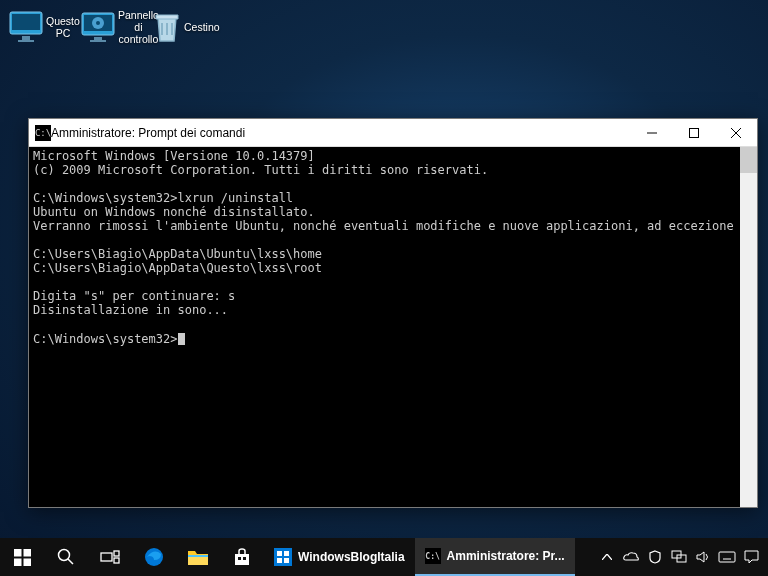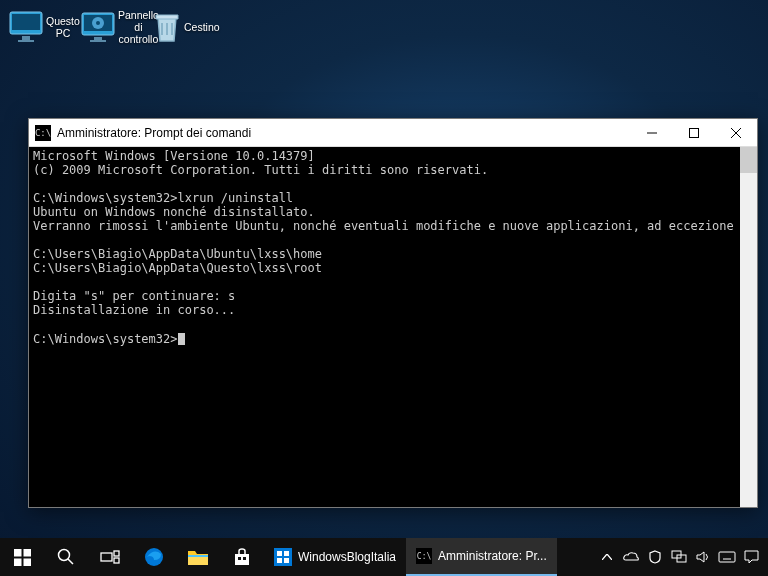--- a/index.html
+++ b/index.html
@@ -15,38 +15,38 @@
   .dicon .glyph { width: 38px; height: 38px; display:flex; align-items:center; justify-content:center; }
   .dicon span.lbl { color: #fff; font-size: 10.5px; text-align: center; line-height: 1.15; text-shadow: 0 1px 2px rgba(0,0,0,.8); }
   
   .window {
     position: absolute; left: 28px; top: 118px; width: 730px; height: 390px;
     background: #fff; border: 1px solid #7a7a7a; box-shadow: 0 4px 20px rgba(0,0,0,.5);
     display: flex; flex-direction: column;
   }
   .titlebar { height: 28px; background: #fff; display: flex; align-items: center; padding-left: 6px; border-bottom: 1px solid #ddd; }
   .titlebar .icn { width:16px; height:16px; background:#000; display:flex; align-items:center; justify-content:center; font-size:9px; color:#ccc; font-family:monospace; }
-  .titlebar .ttl { font-size: 12px; margin-left: 6px; flex: 1; color: #000; }
+  .titlebar .ttl { font-size: 12px; flex: 1; color: #000; }
   .winbtns { display: flex; }
   .winbtn { width: 42px; height: 28px; display:flex; align-items:center; justify-content:center; cursor:pointer; }
   .console {
     flex: 1; background: #000; color: #ccc; font-family: Consolas, monospace;
     font-size: 12px; line-height: 14px; padding: 2px 4px; position: relative;
     white-space: pre; overflow: hidden;
   }
   .cursor { display:inline-block; width:7px; height:12px; background:#ccc; vertical-align:baseline; position:relative; top:2px; }
   .scrollbar { position:absolute; right:0; top:0; bottom:0; width:17px; background:#f0f0f0; }
   .thumb { width:17px; height:26px; background:#cdcdcd; }
   
   .taskbar {
     position: absolute; left:0; right:0; bottom:0; height: 38px;
     background: #101010; display: flex; align-items: center; color:#fff;
   }
   .tbtn { width: 44px; height: 38px; display:flex; align-items:center; justify-content:center; cursor:pointer; }
-  .tasklabel { height: 38px; display:flex; align-items:center; gap:6px; padding:0 10px; font-size:12px; cursor:pointer; }
+  .tasklabel { height: 38px; display:flex; align-items:center; gap:6px; padding:0 10px; font-size:12px; cursor:pointer;font-weight:bold; }
   .tasklabel.active { background: rgba(255,255,255,.12); border-bottom: 2px solid #76b9ed; }
   .tray { margin-left:auto; display:flex; align-items:center; padding-right:6px; gap:2px; }
   .tray .ticon { width:22px; height:38px; display:flex; align-items:center; justify-content:center; cursor:pointer; font-size:13px; }
 </style>
 </head>
 <body>
 
 <div class="desktop">
   <div class="dicon">
     <div class="glyph">
@@ -111,21 +111,21 @@
 <span>(c) 2009 Microsoft Corporation. Tutti i diritti sono riservati.</span>
 <span></span>
 <span>C:\Windows\system32&gt;lxrun /uninstall</span>
 <span>Ubuntu on Windows nonché disinstallato.</span>
 <span>Verranno rimossi l'ambiente Ubuntu, nonché eventuali modifiche e nuove applicazioni, ad eccezione di:</span>
 <span></span>
 <span>C:\Users\Biagio\AppData\Ubuntu\lxss\home</span>
 <span>C:\Users\Biagio\AppData\Questo\lxss\root</span>
 <span></span>
 <span>Digita "s" per continuare: s</span>
-<span>Disinstallazione in corso...</span>
+<span>Disinstallazione in sono...</span>
 <span></span>
 <span>C:\Windows\system32&gt;</span><span class="cursor"></span>
     <div class="scrollbar"><div class="thumb"></div></div>
   </div>
 </div>
 
 <div class="taskbar">
   <div class="tbtn">
     <svg width="17" height="17" viewBox="0 0 17 17">
         <rect x="0" y="0" width="7.5" height="7.5" fill="#fff"></rect>

